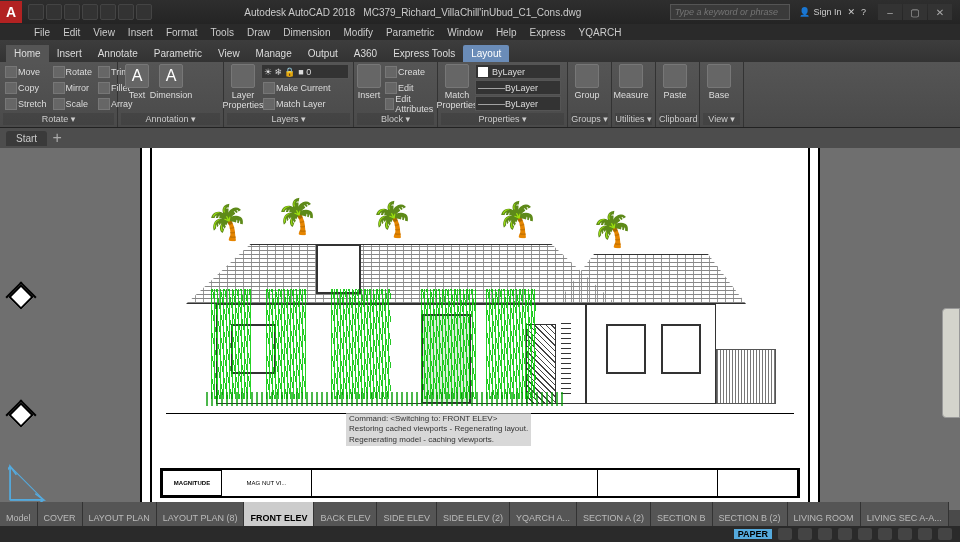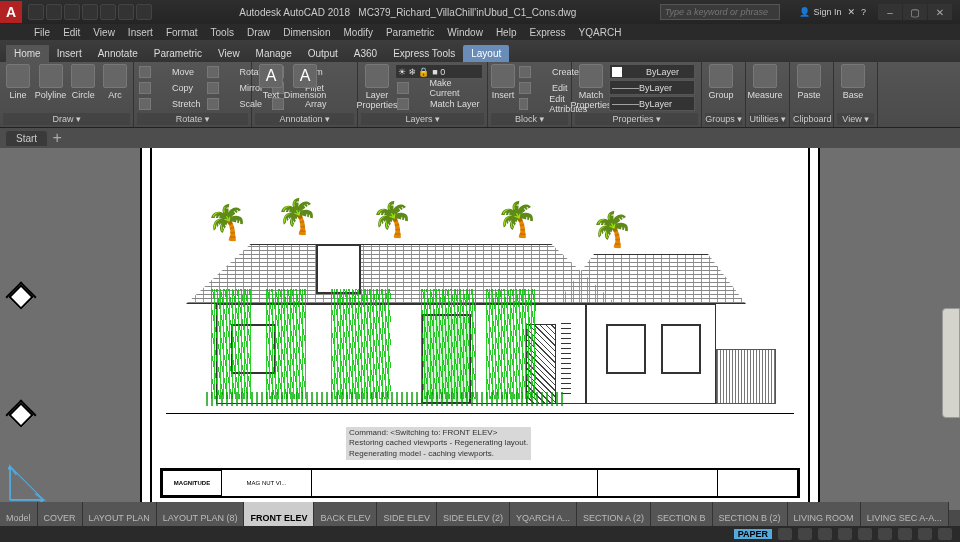--- a/index.html
+++ b/index.html
@@ -2,39 +2,39 @@
 <html><head>
 <meta charset="utf-8">
 <style>
 *{margin:0;padding:0;box-sizing:border-box;font-family:"Segoe UI",Tahoma,sans-serif;user-select:none}
 body{width:960px;height:542px;background:#6b6b6b;overflow:hidden;position:relative}
 .title-bar{height:24px;background:linear-gradient(#2e2e2e,#242424);display:flex;align-items:center;font-size:10px;color:#aaa}
 .title-bar .logo{width:22px;height:22px;background:#b22222;display:flex;align-items:center;justify-content:center;color:#fff;font-weight:bold;font-size:14px;margin-right:2px}
 .qat{display:flex;gap:2px;padding:0 4px}
 .qat-btn{width:16px;height:16px;background:#333;border:1px solid #444;border-radius:2px}
 .wnd-title{flex:1;text-align:center;font-size:10px;color:#ccc}
-.search-box{width:120px;height:16px;background:#3a3a3a;border:1px solid #555;font-size:9px;color:#888;padding:0 4px;margin-right:20px;font-style:italic}
+.search-box{width:120px;height:16px;background:#3a3a3a;border:1px solid #555;font-size:9px;color:#888;padding:0 4px;margin-right:10px;font-style:italic}
 .tb-right{display:flex;align-items:center;gap:6px;padding-right:8px}
 .tb-right span{font-size:9px;color:#ccc}
 .win-btns{display:flex;gap:1px;margin-left:6px}
 .win-btn{width:24px;height:16px;background:#333;color:#aaa;font-size:10px;display:flex;align-items:center;justify-content:center}
 .menu-bar{height:16px;background:#2a2a2a;display:flex;align-items:center;padding-left:28px;gap:1px}
 .menu-item{font-size:10px;color:#ccc;padding:0 6px;cursor:default}
 .tab-bar{height:22px;background:linear-gradient(#3d3d3d,#333);display:flex;align-items:flex-end;padding-left:6px}
 .rtab{font-size:10px;color:#ddd;padding:3px 8px;cursor:default}
 .rtab.active{background:#6a8cb8;color:#fff;border-radius:2px 2px 0 0}
 .rtab.home{background:#555}
 .ribbon{height:66px;background:linear-gradient(#555,#4a4a4a);display:flex;border-bottom:1px solid #222}
 .panel{border-right:1px solid #333;display:flex;flex-direction:column;padding:2px 3px}
 .panel-body{flex:1;display:flex;gap:2px;align-items:flex-start}
 .panel-title{font-size:9px;color:#ccc;text-align:center;height:12px;line-height:12px;background:rgba(0,0,0,0.1)}
 .big-btn{display:flex;flex-direction:column;align-items:center;width:32px;font-size:9px;color:#ddd;gap:2px}
 .big-btn .ico{width:24px;height:24px;background:#666;border:1px solid #777;border-radius:2px}
 .sm-row{display:flex;flex-direction:column;gap:1px}
-.sm-btn{display:flex;align-items:center;gap:21px;font-size:9px;color:#ddd;height:15px;padding:0 2px}
+.sm-btn{display:flex;align-items:center;gap:1px;font-size:9px;color:#ddd;height:15px;padding:0 2px}
 .sm-btn .ic{width:12px;height:12px;background:#666;border:1px solid #777}
 .doc-tabs{height:20px;background:#4d4d4d;display:flex;align-items:center;padding-left:6px;gap:2px}
 .doc-tab{font-size:10px;color:#ccc;background:#5f5f5f;padding:2px 10px;border-radius:3px 3px 0 0}
 .doc-tab.start{background:#3a3a3a}
 .canvas-area{position:absolute;top:148px;left:0;right:0;bottom:16px;background:#6f6f6f;overflow:hidden}
 .paper{position:absolute;left:140px;top:-50px;width:680px;height:420px;background:#fff;border:2px solid #000}
 .paper-inner{position:absolute;inset:8px;border:2px solid #000}
 .drawing{position:absolute;inset:14px;overflow:hidden}
 .house{position:absolute;left:20px;top:120px;width:560px;height:170px}
 .ground{position:absolute;bottom:0;left:-20px;right:-60px;height:1px;background:#000}
@@ -59,21 +59,21 @@
 .palm::before{content:"🌴";font-size:34px;filter:hue-rotate(10deg) saturate(1.5)}
 .p1{left:40px;top:78px}.p2{left:110px;top:72px}.p3{left:205px;top:75px}.p4{left:330px;top:75px}.p5{left:425px;top:85px}
 .bamboo{position:absolute;width:40px;height:110px;background:repeating-linear-gradient(90deg,#0c0 0,#0c0 1px,transparent 1px,transparent 3px),repeating-linear-gradient(80deg,#0b0 0,#0b0 1px,transparent 1px,transparent 4px);opacity:.85;top:165px}
 .b1{left:45px}.b2{left:100px}.b3{left:165px;width:60px}.b4{left:255px;width:55px}.b5{left:320px;width:50px}
 .shrubs{position:absolute;left:40px;top:268px;width:360px;height:14px;background:repeating-linear-gradient(90deg,#090 0,#090 2px,transparent 2px,transparent 5px);opacity:.7}
 .marker{position:absolute;left:-130px;width:18px;height:18px;border:2px solid #000;transform:rotate(45deg);background:#fff}
 .marker::after{content:"";position:absolute;inset:-4px;border-left:2px solid #000;border-top:2px solid #000;transform:rotate(0)}
 .mk1{top:140px}.mk2{top:258px}
 .title-block{position:absolute;left:8px;right:8px;bottom:8px;height:30px;border:2px solid #000;display:flex;font-size:6px}
 .tb-cell{border-right:1px solid #000;padding:2px;display:flex;align-items:center;justify-content:center}
-.cmd-text{position:absolute;left:180px;bottom:32px;font-size:8px;font-family:monospace;background:rgba(200,200,200,.7);padding:1px 3px;color:#333;line-height:1.3}
+.cmd-text{position:absolute;left:180px;bottom:46px;font-size:8px;font-family:monospace;background:rgba(200,200,200,.7);padding:1px 3px;color:#333;line-height:1.3}
 .ucs{position:absolute;left:8px;bottom:20px}
 .ucs svg{width:42px;height:42px}
 .layout-tabs{position:absolute;left:0;right:0;bottom:16px;height:16px;background:#4a4a4a;display:flex;align-items:center;font-size:9px}
 .ltab{padding:16px 6px;color:#bbb;border-right:1px solid #333;height:100%;display:flex;align-items:center;background:#555}
 .ltab.active{background:#ccc;color:#000;font-weight:bold}
 .status-bar{position:absolute;left:0;right:0;bottom:0;height:16px;background:#2a2a2a;display:flex;align-items:center;justify-content:flex-end;padding:0 8px;gap:6px}
 .sb-item{font-size:9px;color:#aaa}
 .sb-btn{width:14px;height:12px;background:#444;border-radius:2px}
 .right-tabs{position:absolute;right:0;top:160px;width:18px;height:110px;background:#d4d4cc;border-radius:4px 0 0 4px;border:1px solid #999}
 </style>
@@ -131,41 +131,20 @@
     <div class="rtab">Parametric</div>
     <div class="rtab">View</div>
     <div class="rtab">Manage</div>
     <div class="rtab">Output</div>
     <div class="rtab">A360</div>
     <div class="rtab">Express Tools</div>
     <div class="rtab active">Layout</div>
   </div>
 
 <div class="ribbon">
-  <div class="panel" style="width:134px">
-    <div class="panel-body" id="draw-big">
-        <div class="big-btn">
-          <div class="ico"></div>
-          <span>Line</span>
-        </div>
-        <div class="big-btn">
-          <div class="ico"></div>
-          <span>Polyline</span>
-        </div>
-        <div class="big-btn">
-          <div class="ico"></div>
-          <span>Circle</span>
-        </div>
-        <div class="big-btn">
-          <div class="ico"></div>
-          <span>Arc</span>
-        </div>
-      </div>
-    <div class="panel-title">Draw ▾</div>
-  </div>
   <div class="panel" style="width:118px">
     <div class="panel-body">
         <div class="sm-row" id="mod-c0">
           <div class="sm-btn">
             <div class="ic"></div>
             <span>Move</span>
           </div>
           <div class="sm-btn">
             <div class="ic"></div>
             <span>Copy</span>

